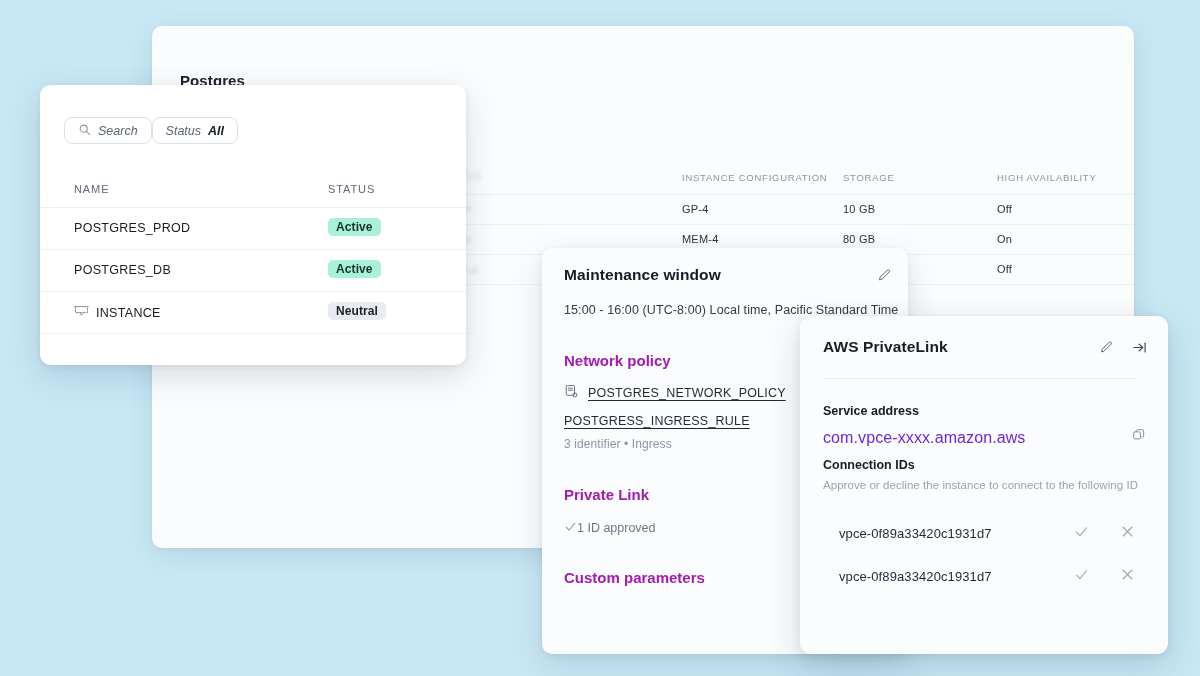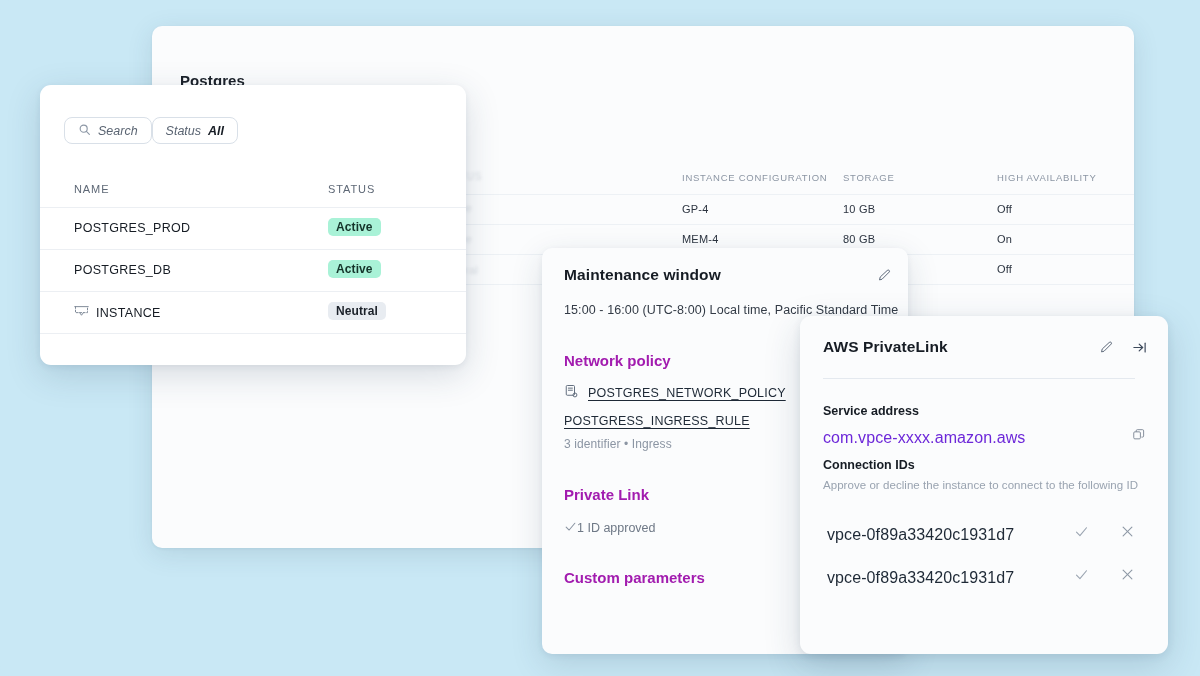--- a/index.html
+++ b/index.html
@@ -324,22 +324,22 @@
   }
   .pl-copy { position: absolute; right: 22px; top: 112px; }
   .conn {
     position: absolute;
     left: 23px;
     width: 322px;
     height: 26px;
   }
   .conn .cid {
     position: absolute;
-    left: 4px; top: 4px;
-    font-size: 16px;
+    left: 16px; top: 4px;
+    font-size: 13px;
     color: #1e2936;
     letter-spacing: .1px;
   }
   .conn .acc { position: absolute; right: 56px; top: 2px; }
   .conn .dec { position: absolute; right: 10px; top: 2px; }
 </style>
 </head>
 <body>
 
 <div id="stage">

